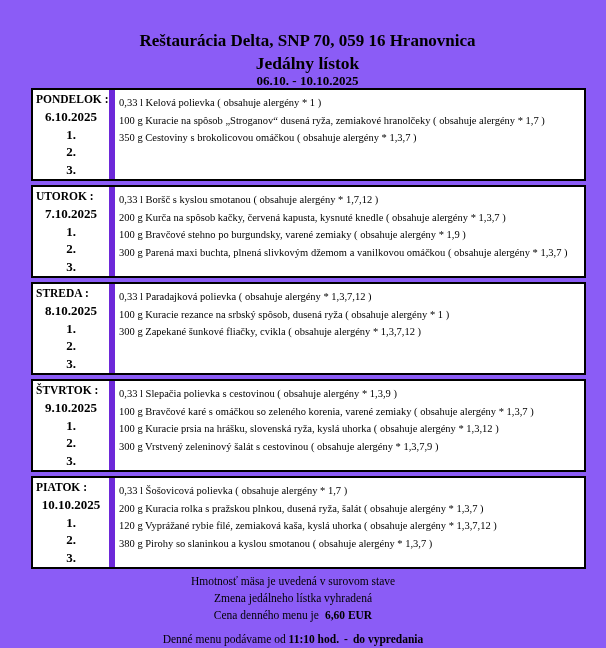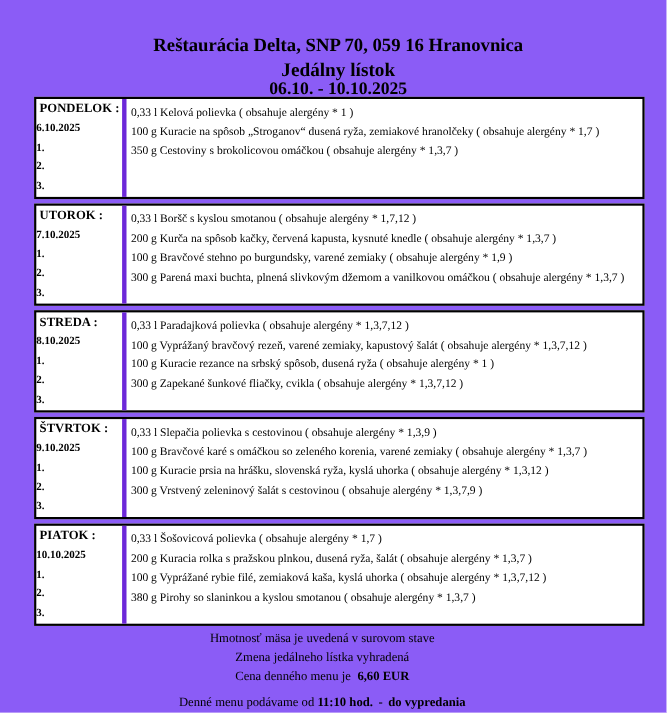--- a/index.html
+++ b/index.html
@@ -29,55 +29,56 @@
     font-weight: bold;
     line-height: 22px;
     white-space: nowrap;
   }
   .doc-subtitle {
     font-size: 17.5px;
     font-weight: bold;
     line-height: 22px;
   }
   .doc-daterange {
-    font-size: 16px;
+    font-size: 13px;
     font-weight: bold;
     line-height: 14px;
   }
   
   .menu-table {
     margin: 0 20px 0 31px;
     width: 555px;
   }
   .day-block {
     box-sizing: border-box;
     width: 555px;
     height: 93px;
     border: 2px solid #000000;
     margin-bottom: 4px;
     display: flex;
     background: #ffffff;
   }
   .day-col {
     box-sizing: border-box;
     width: 82px;
-    border-right: 4px solid #6d28d9;
+    border-right: 6px solid #6d28d9;
     flex: none;
   }
   .day-name {
     font-size: 11.5px;
     font-weight: bold;
     height: 16px;
     line-height: 14px;
     padding: 2px 0 0 3px;
     white-space: nowrap;
   }
   .day-date, .row-num {
-    font-size: 10px;
-    font-weight: bold;
+    font-size: 13px;
+    font-weight: bold;
+    text-align: center;
     height: 17.5px;
     line-height: 17.5px;
   }
   .items-col {
     flex: 1;
     padding-top: 4px;
     padding-left: 4px;
     overflow: hidden;
   }
   .item-line {
@@ -157,21 +158,20 @@
     <section class="day-block">
       <div class="day-col">
         <div class="day-name">STREDA :</div>
         <div class="day-date">8.10.2025</div>
         <div class="row-num">1.</div>
         <div class="row-num">2.</div>
         <div class="row-num">3.</div>
       </div>
       <div class="items-col">
         <div class="item-line">0,33 l Paradajková polievka ( obsahuje alergény * 1,3,7,12 )</div>
-        <div class="item-line">100 g Vyprážaný bravčový rezeň, varené zemiaky, kapustový šalát ( obsahuje alergény * 1,3,7,12 )</div>
         <div class="item-line">100 g Kuracie rezance na srbský spôsob, dusená ryža ( obsahuje alergény * 1 )</div>
         <div class="item-line">300 g Zapekané šunkové fliačky, cvikla ( obsahuje alergény * 1,3,7,12 )</div>
       </div>
     </section>
 
     <section class="day-block">
       <div class="day-col">
         <div class="day-name">ŠTVRTOK :</div>
         <div class="day-date">9.10.2025</div>
         <div class="row-num">1.</div>
@@ -190,21 +190,21 @@
       <div class="day-col">
         <div class="day-name">PIATOK :</div>
         <div class="day-date">10.10.2025</div>
         <div class="row-num">1.</div>
         <div class="row-num">2.</div>
         <div class="row-num">3.</div>
       </div>
       <div class="items-col">
         <div class="item-line">0,33 l Šošovicová polievka ( obsahuje alergény * 1,7 )</div>
         <div class="item-line">200 g Kuracia rolka s pražskou plnkou, dusená ryža, šalát ( obsahuje alergény * 1,3,7 )</div>
-        <div class="item-line">100 g Vyprážané rybie filé, zemiaková kaša, kyslá uhorka ( obsahuje alergény * 1,3,7,12 )</div>
+        <div class="item-line">120 g Vyprážané rybie filé, zemiaková kaša, kyslá uhorka ( obsahuje alergény * 1,3,7,12 )</div>
         <div class="item-line">380 g Pirohy so slaninkou a kyslou smotanou ( obsahuje alergény * 1,3,7 )</div>
       </div>
     </section>
 
   </div>
 
   <div class="doc-footer">
     <div class="f-line">Hmotnosť mäsa je uvedená v surovom stave</div>
     <div class="f-line">Zmena jedálneho lístka vyhradená</div>
     <div class="f-line"><span>Cena denného menu je</span><span class="price-value">6,60 EUR</span></div>

